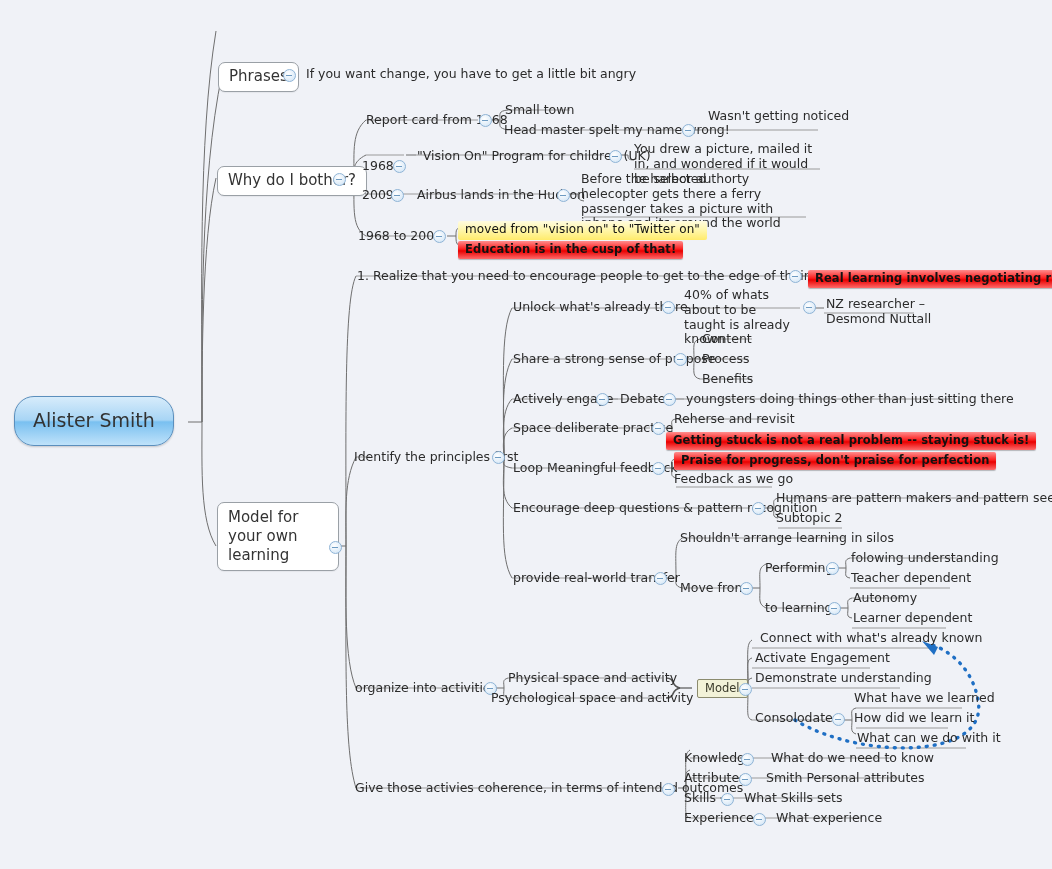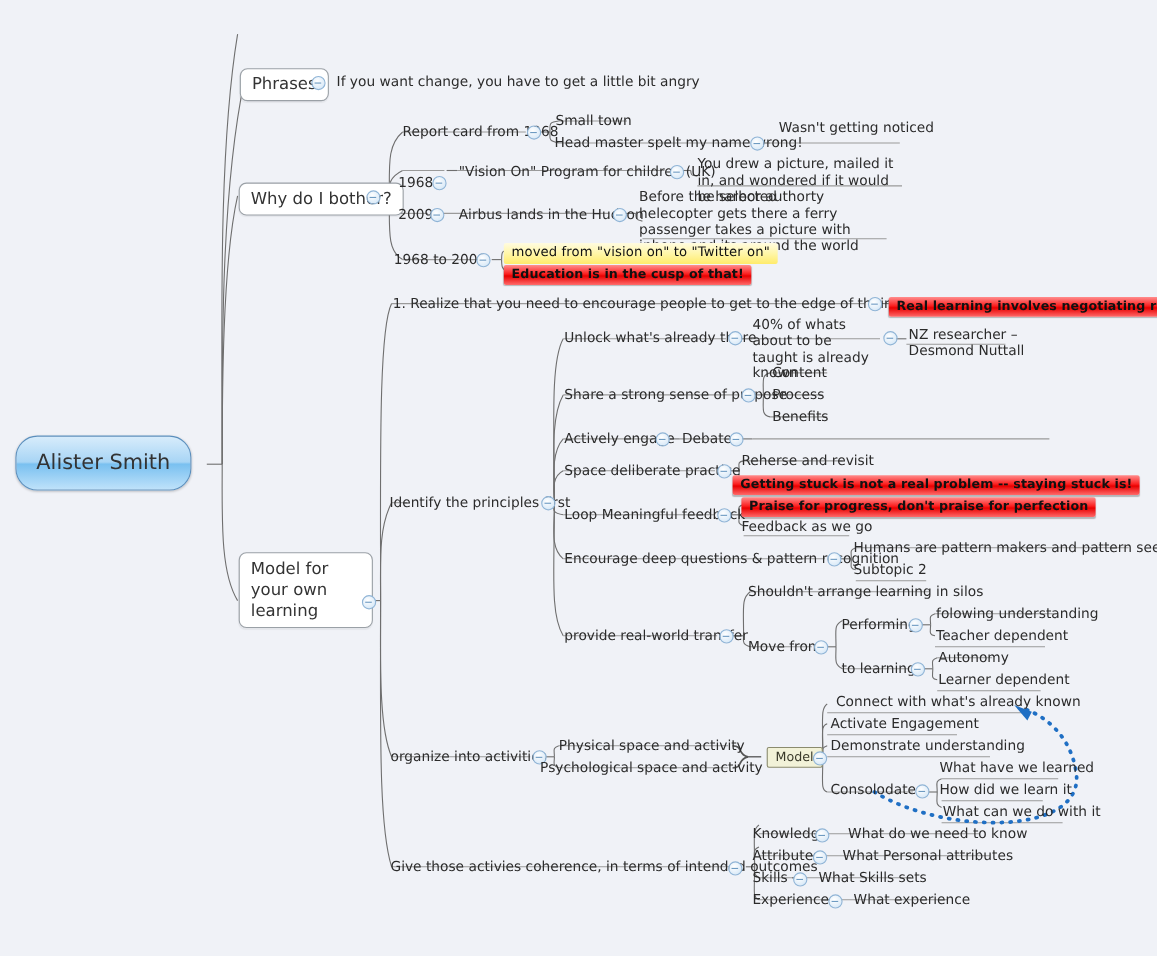--- a/index.html
+++ b/index.html
@@ -298,20 +298,21 @@
   <div class="node t" style="left:513px;top:352px;">Share a strong sense of purpose</div>
   <span class="icow ci" style="left:674px;top:353px;"></span>
   <div class="node t" style="left:702px;top:332px;">Content</div>
   <div class="node t" style="left:702px;top:352px;">Process</div>
   <div class="node t" style="left:702px;top:372px;">Benefits</div>
 
   <div class="node t" style="left:513px;top:392px;">Actively engage</div>
   <span class="icow ci" style="left:596px;top:393px;"></span>
   <div class="node t" style="left:620px;top:392px;">Debate</div>
   <span class="icow ci" style="left:663px;top:393px;"></span>
+  <div class="node t" style="left:686px;top:392px;">youngsters doing things other than just sitting there</div>
 
   <div class="node t" style="left:513px;top:421px;">Space deliberate practice</div>
   <span class="icow ci" style="left:652px;top:422px;"></span>
   <div class="node t" style="left:674px;top:412px;">Reherse and revisit</div>
   <div class="node" style="left:666px;top:430px;"><span class="hl red">Getting stuck is not a real problem -- staying stuck is!</span></div>
 
   <div class="node t" style="left:513px;top:461px;">Loop Meaningful feedback</div>
   <span class="icow ci" style="left:652px;top:462px;"></span>
   <div class="node" style="left:674px;top:450px;text-decoration:underline;"><span class="hl red">Praise for progress, don't praise for perfection</span></div>
   <div class="node t" style="left:674px;top:472px;">Feedback as we go</div>
@@ -351,21 +352,21 @@
   <div class="node t" style="left:854px;top:711px;">How did we learn it</div>
   <div class="node t" style="left:857px;top:731px;">What can we do with it</div>
 
   <div class="node t" style="left:355px;top:781px;">Give those activies coherence, in terms of intended outcomes</div>
   <span class="icow ci" style="left:662px;top:783px;"></span>
   <div class="node t" style="left:684px;top:751px;">Knowledge</div>
   <span class="icow ci" style="left:741px;top:753px;"></span>
   <div class="node t" style="left:771px;top:751px;">What do we need to know</div>
   <div class="node t" style="left:684px;top:771px;">Attributes</div>
   <span class="icow ci" style="left:739px;top:773px;"></span>
-  <div class="node t" style="left:766px;top:771px;">What Personal attributes</div>
+  <div class="node t" style="left:766px;top:771px;">Smith Personal attributes</div>
   <div class="node t" style="left:684px;top:791px;">Skills</div>
   <span class="icow ci" style="left:721px;top:793px;"></span>
   <div class="node t" style="left:744px;top:791px;">What Skills sets</div>
   <div class="node t" style="left:684px;top:811px;">Experiences</div>
   <span class="icow ci" style="left:753px;top:813px;"></span>
   <div class="node t" style="left:776px;top:811px;">What experience</div>
 
 </div>
 
 </body></html>

